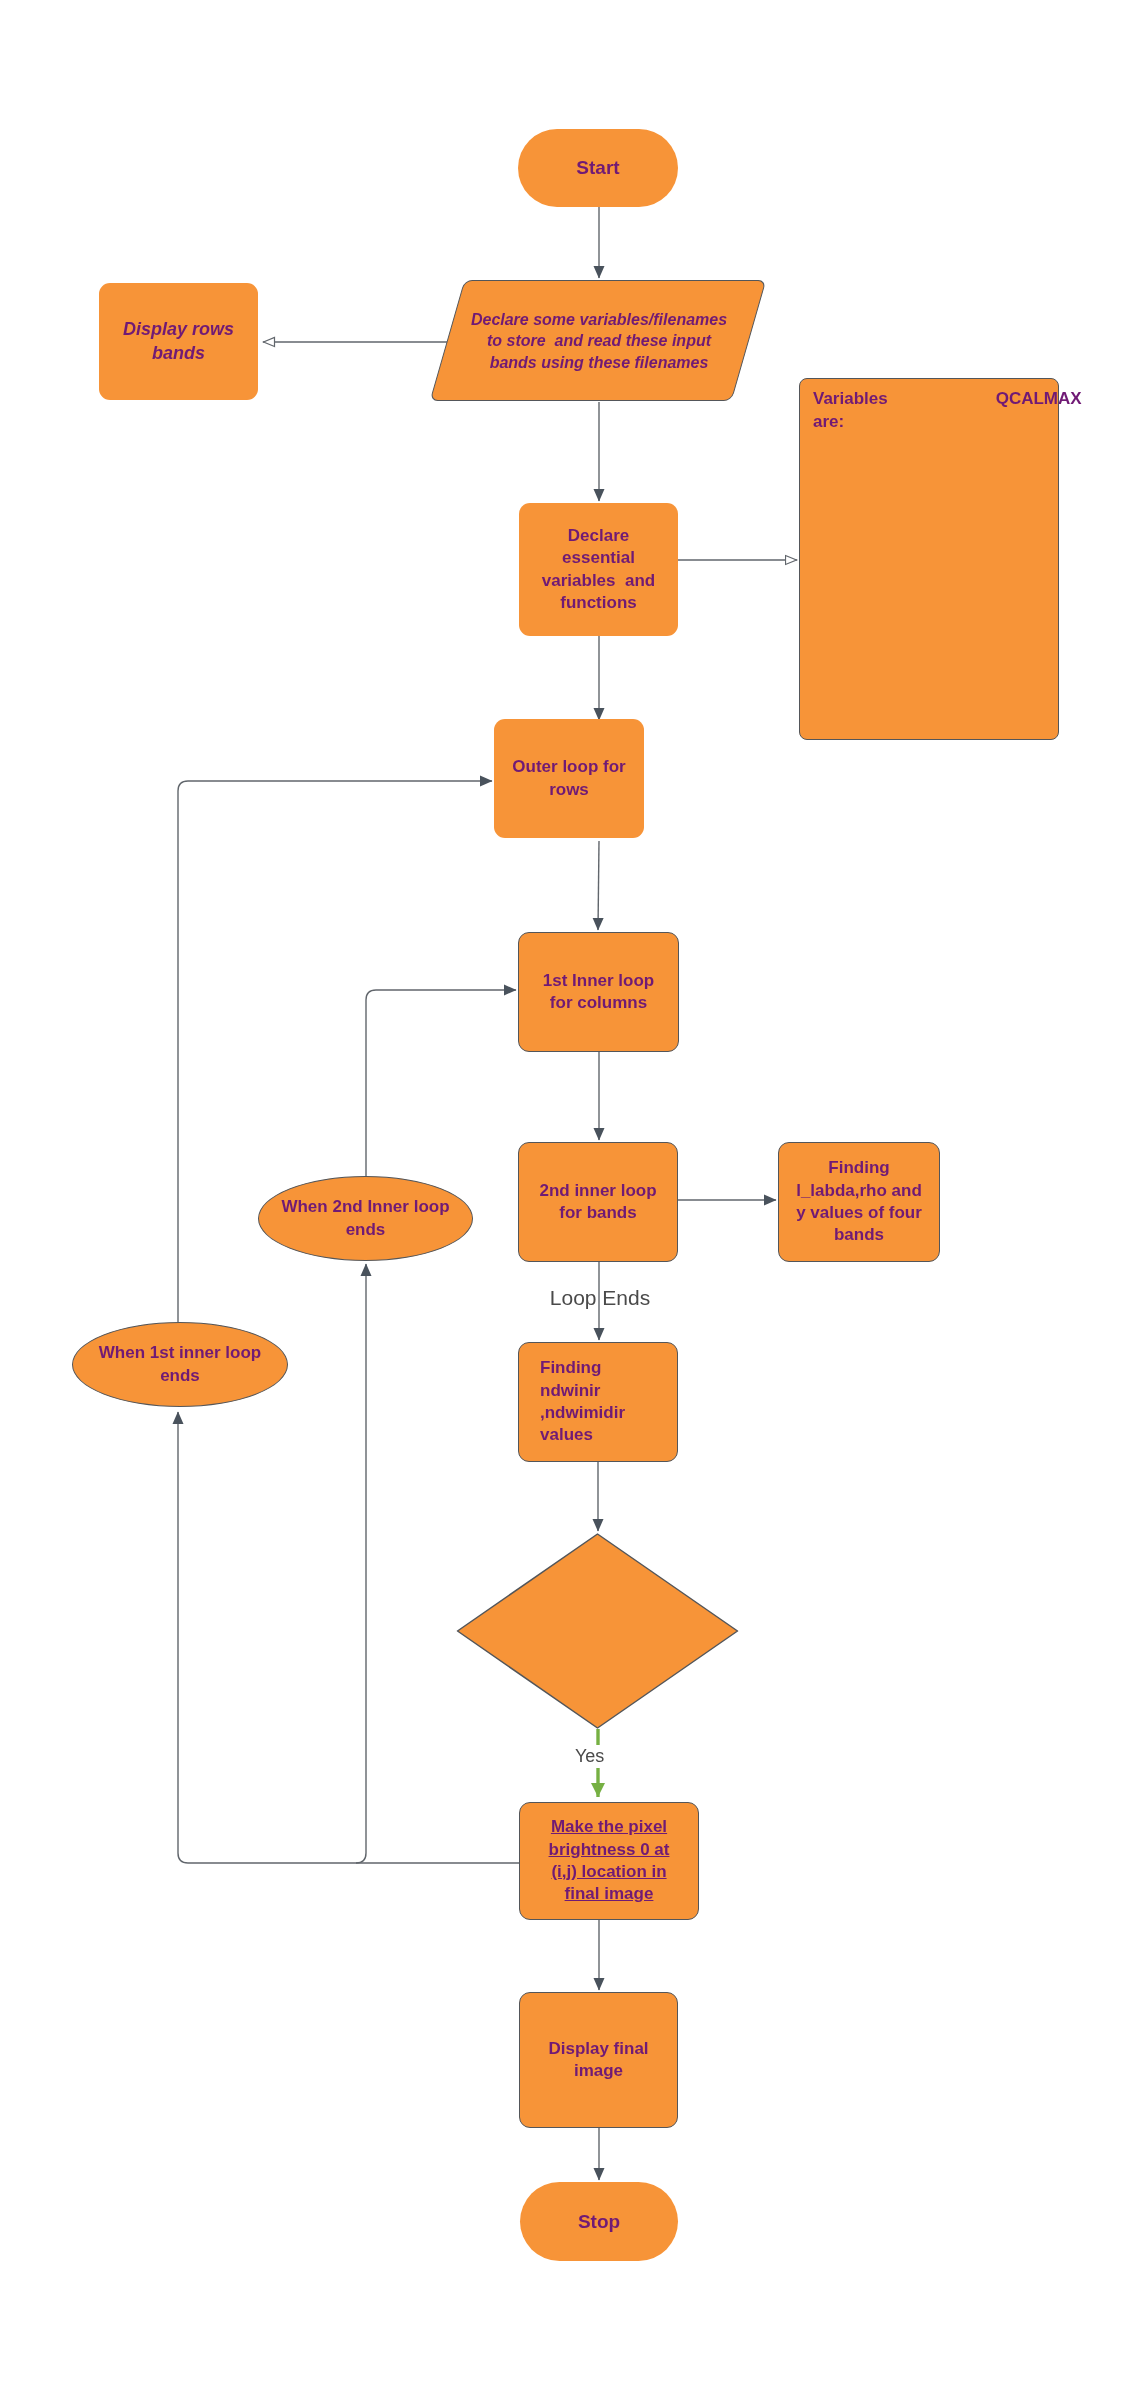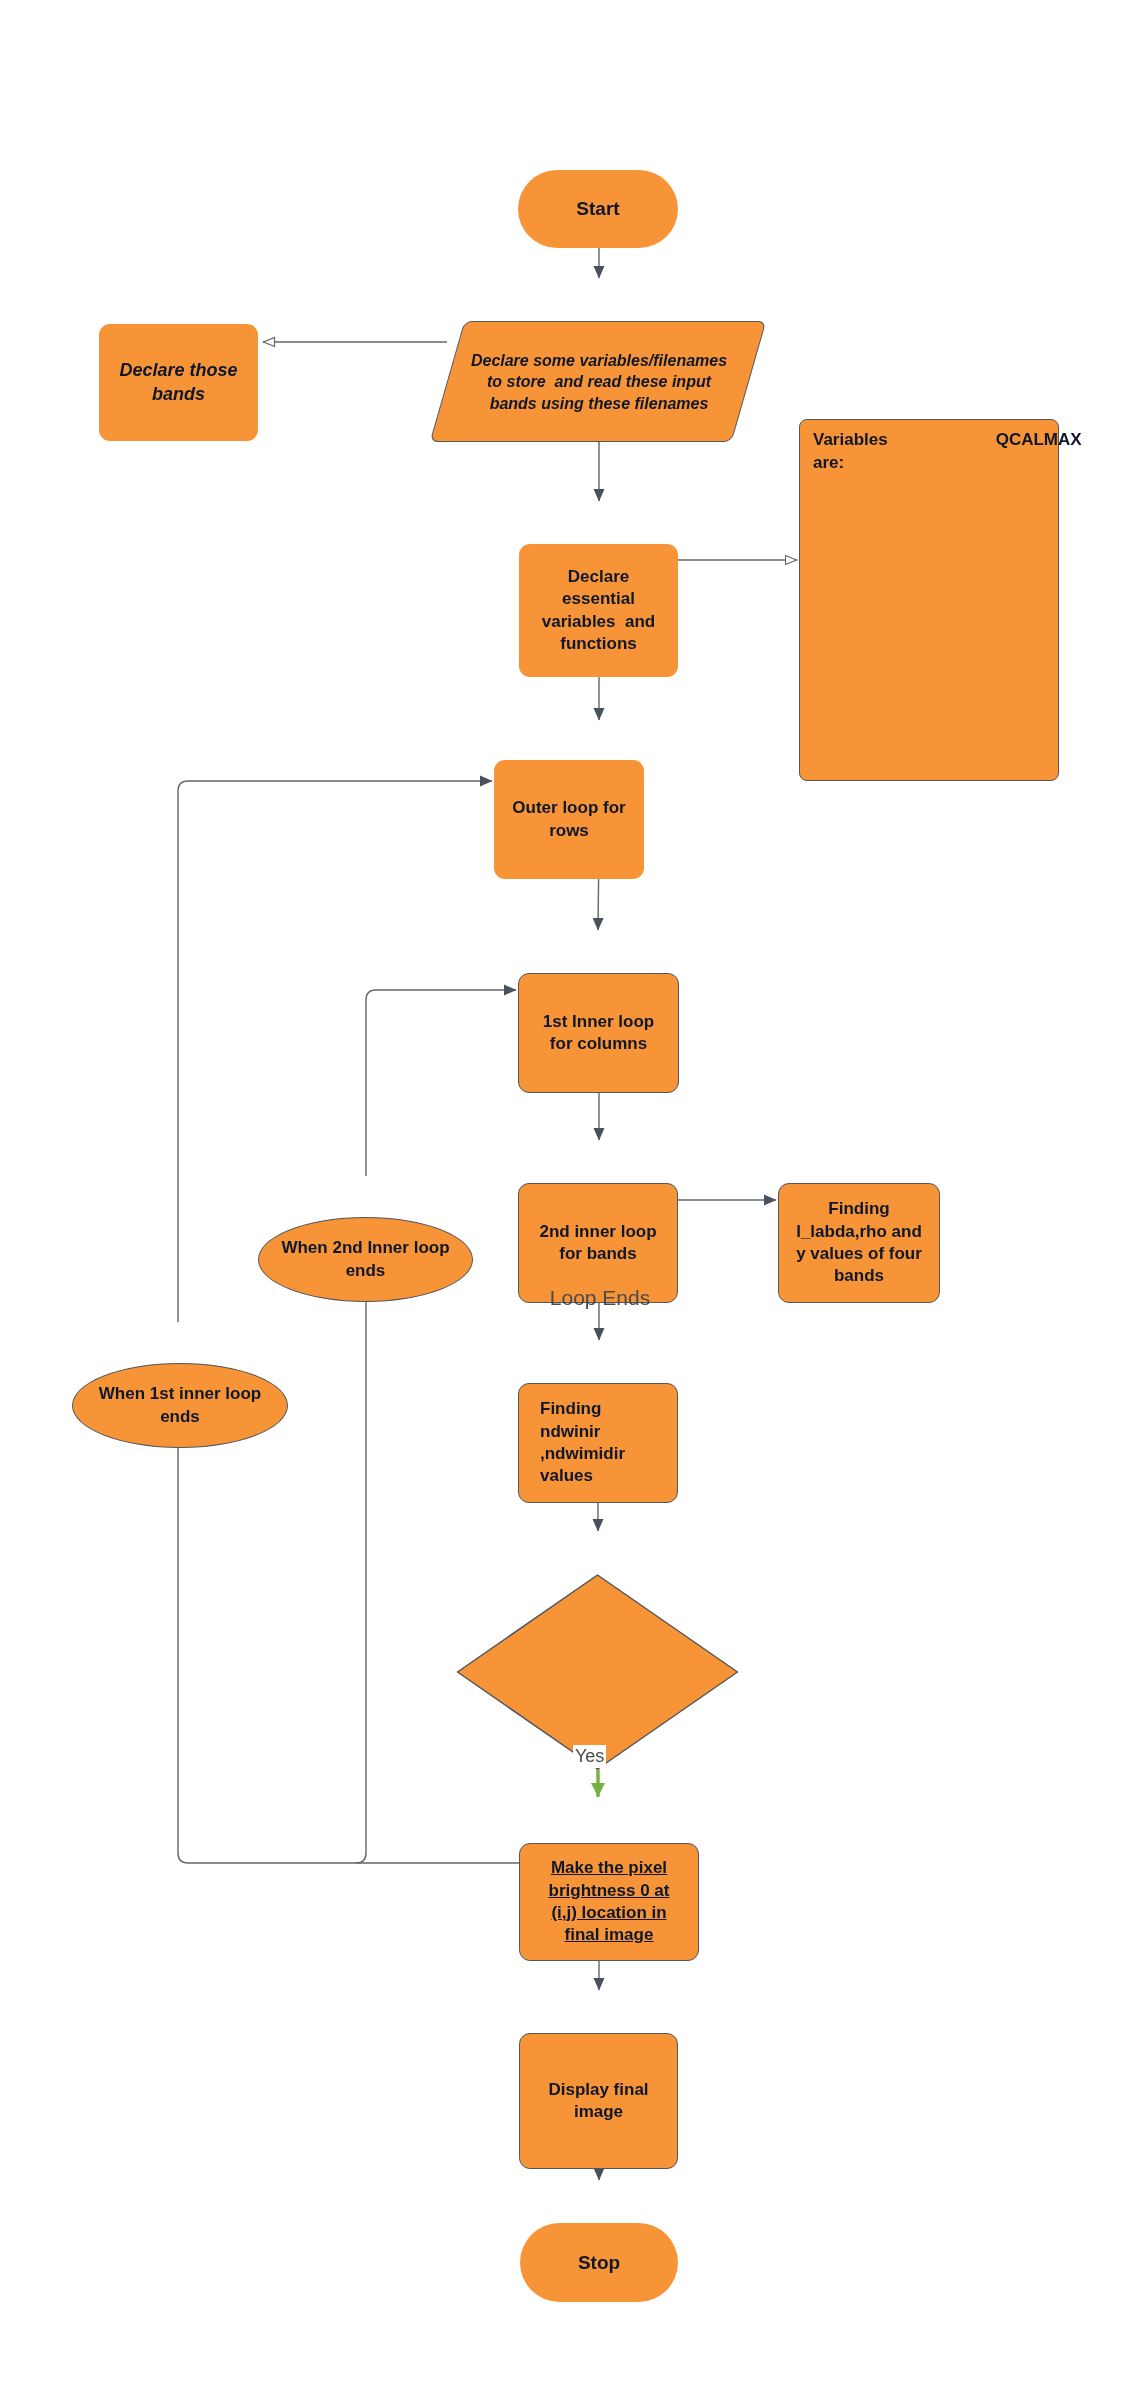--- a/index.html
+++ b/index.html
@@ -9,21 +9,21 @@
     background:#ffffff;
     font-family:"Liberation Sans",sans-serif;
     overflow:hidden;
   }
   #edges{position:absolute;left:0;top:0;z-index:0;}
   .node{
     position:absolute;z-index:1;box-sizing:border-box;
     display:flex;align-items:center;justify-content:center;
     text-align:center;white-space:pre;
     font-weight:bold;font-size:17px;line-height:1.32;
-    color:#0f172a;background:#F79438;margin-top:41px;
+    color:#701a75;background:#F79438;
   }
   .rounded{border-radius:11px;}
   .bordered{border:1.5px solid #53565A;}
   .terminator{border-radius:40px;font-size:19px;}
   .ellipse{border-radius:50%;border:1.5px solid #53565A;line-height:1.35;}
   .italic{font-style:italic;}
   .text-left{justify-content:flex-start;text-align:left;}
   
   .para-wrap{background:transparent;}
   .para-bg{
@@ -91,21 +91,21 @@
 
   <div class="node terminator" style="left:518px;top:129px;width:160px;height:78px;">Start</div>
 
   <div class="node para-wrap italic" style="left:430px;top:280px;width:338px;height:122px;">
     <div class="para-bg"></div>
     <div class="para-text">Declare some variables/filenames
 to store  and read these input
 bands using these filenames</div>
   </div>
 
-  <div class="node rounded italic" style="left:99px;top:283px;width:159px;height:117px;font-size:18px;">Declare those
+  <div class="node rounded italic" style="left:99px;top:283px;width:159px;height:117px;font-size:18px;">Display rows
 bands</div>
 
   <div class="node note bordered" style="left:799px;top:378px;width:260px;height:362px;">
       <div>Variables are:</div>
       <div class="indent">QCALMAX</div>
       <div class="indent">QCALMIN</div>
     </div>
 
   <div class="node rounded" style="left:519px;top:503px;width:159px;height:133px;">Declare
 essential

